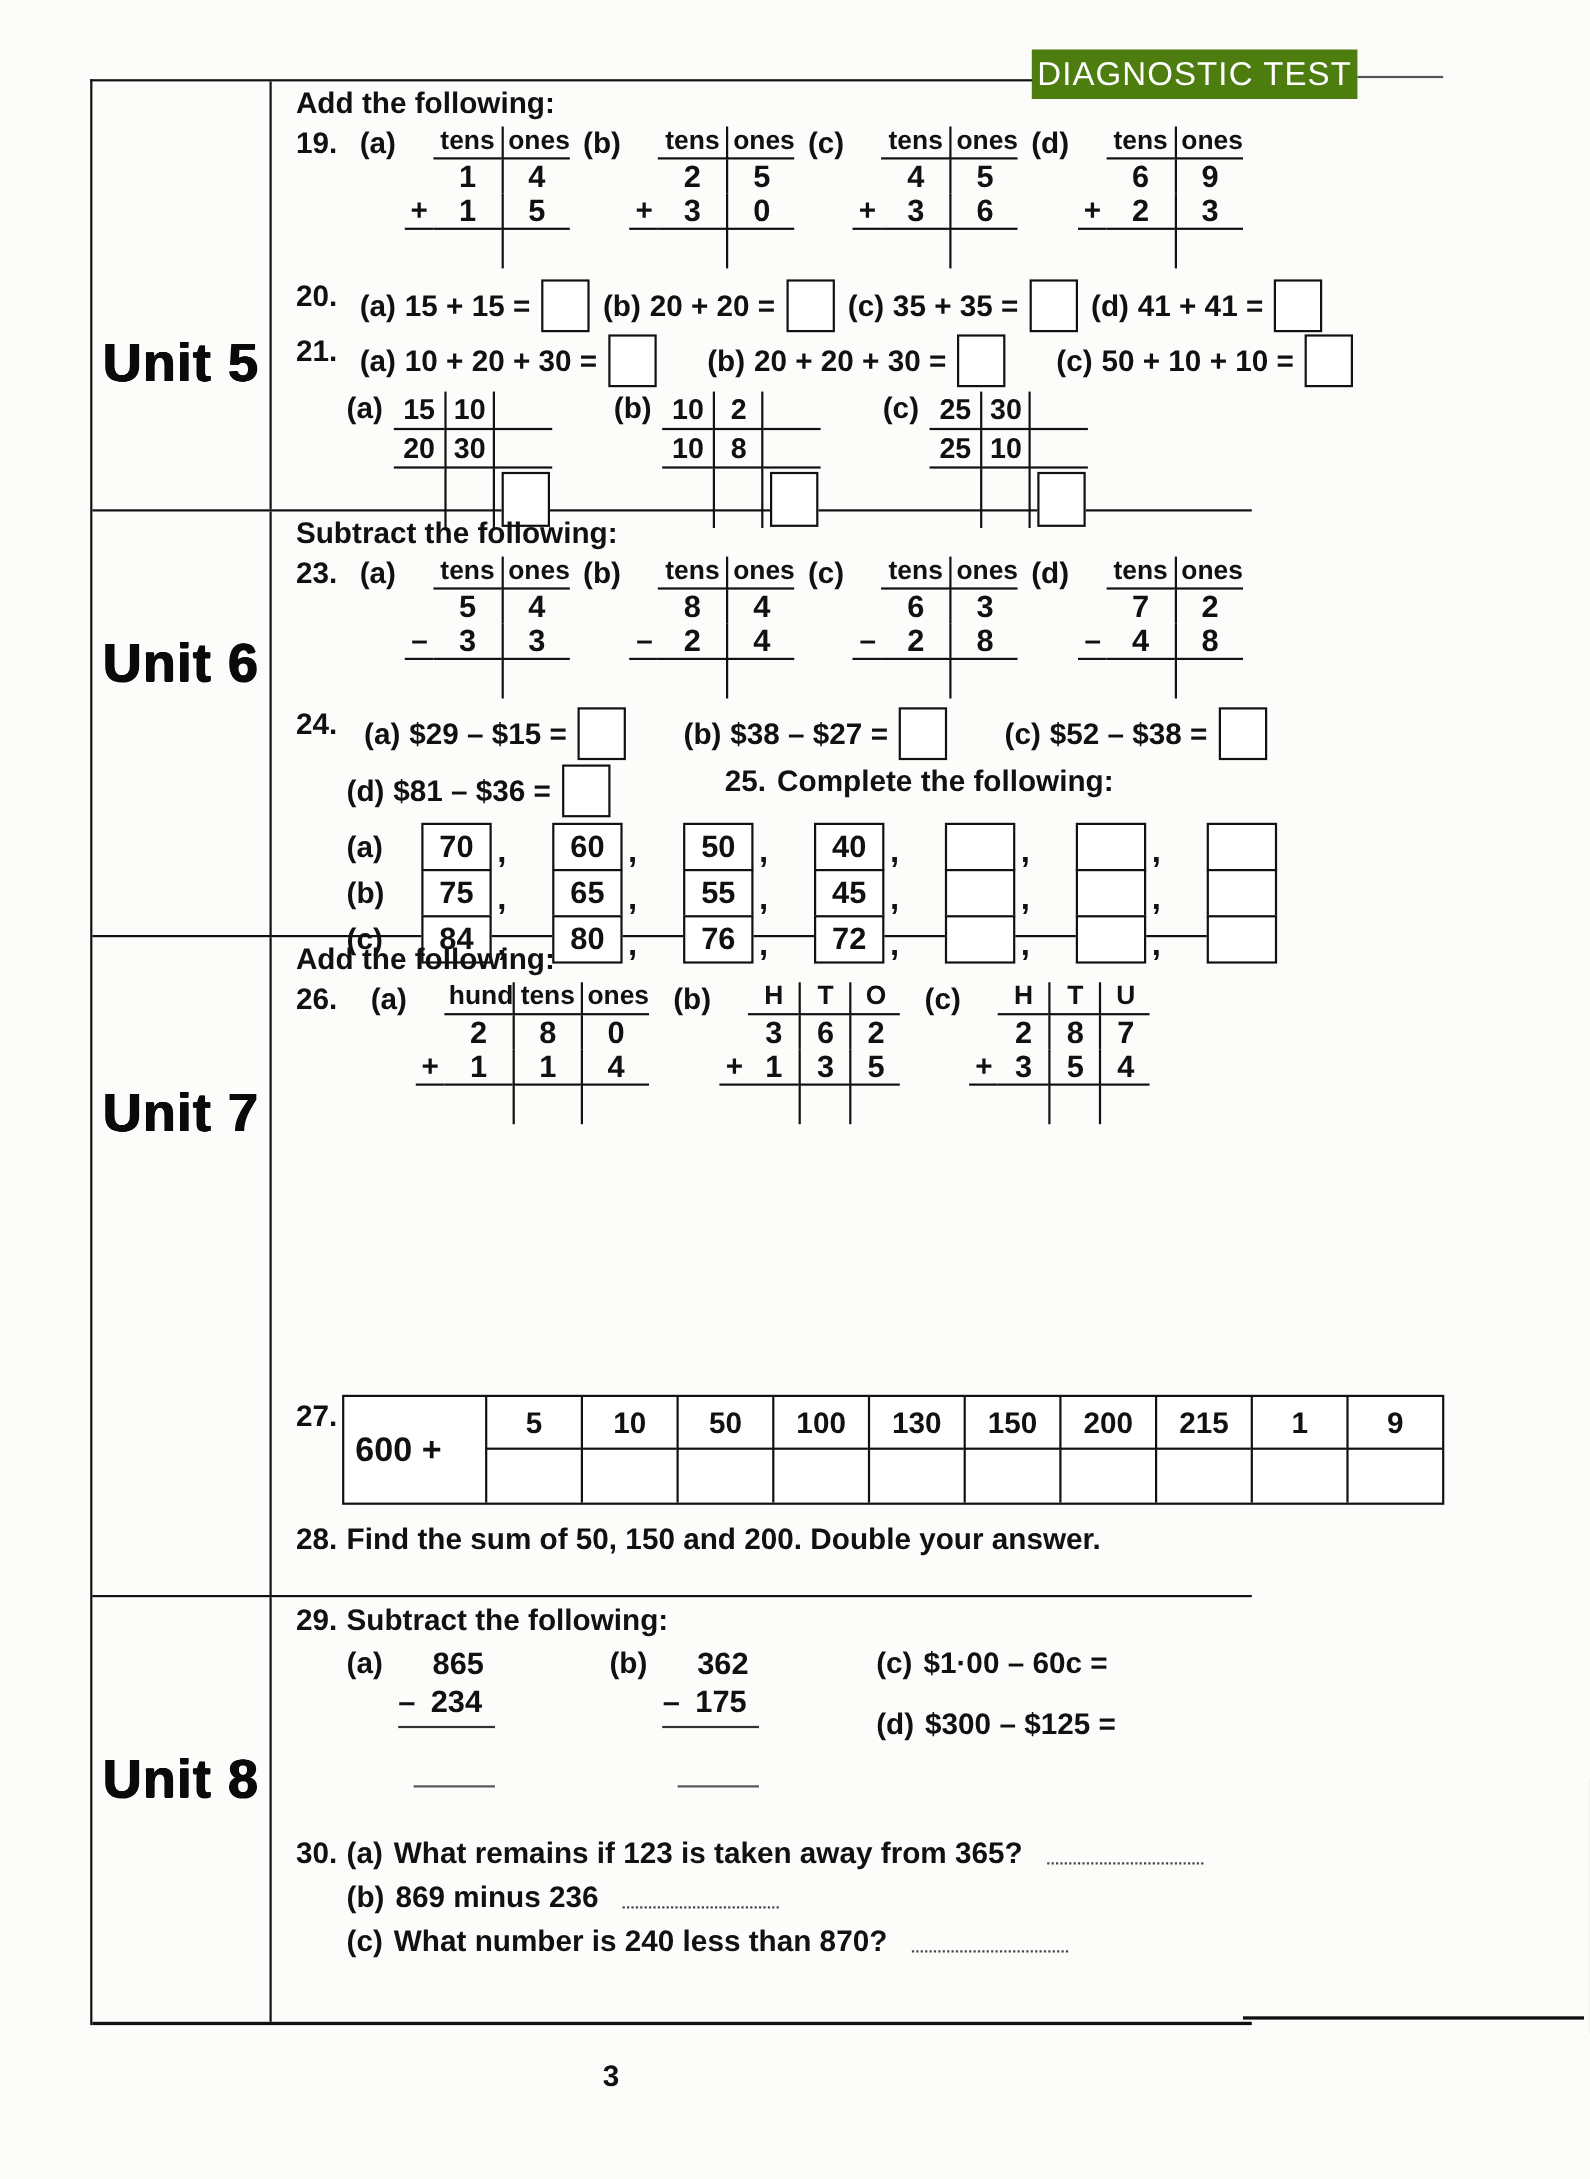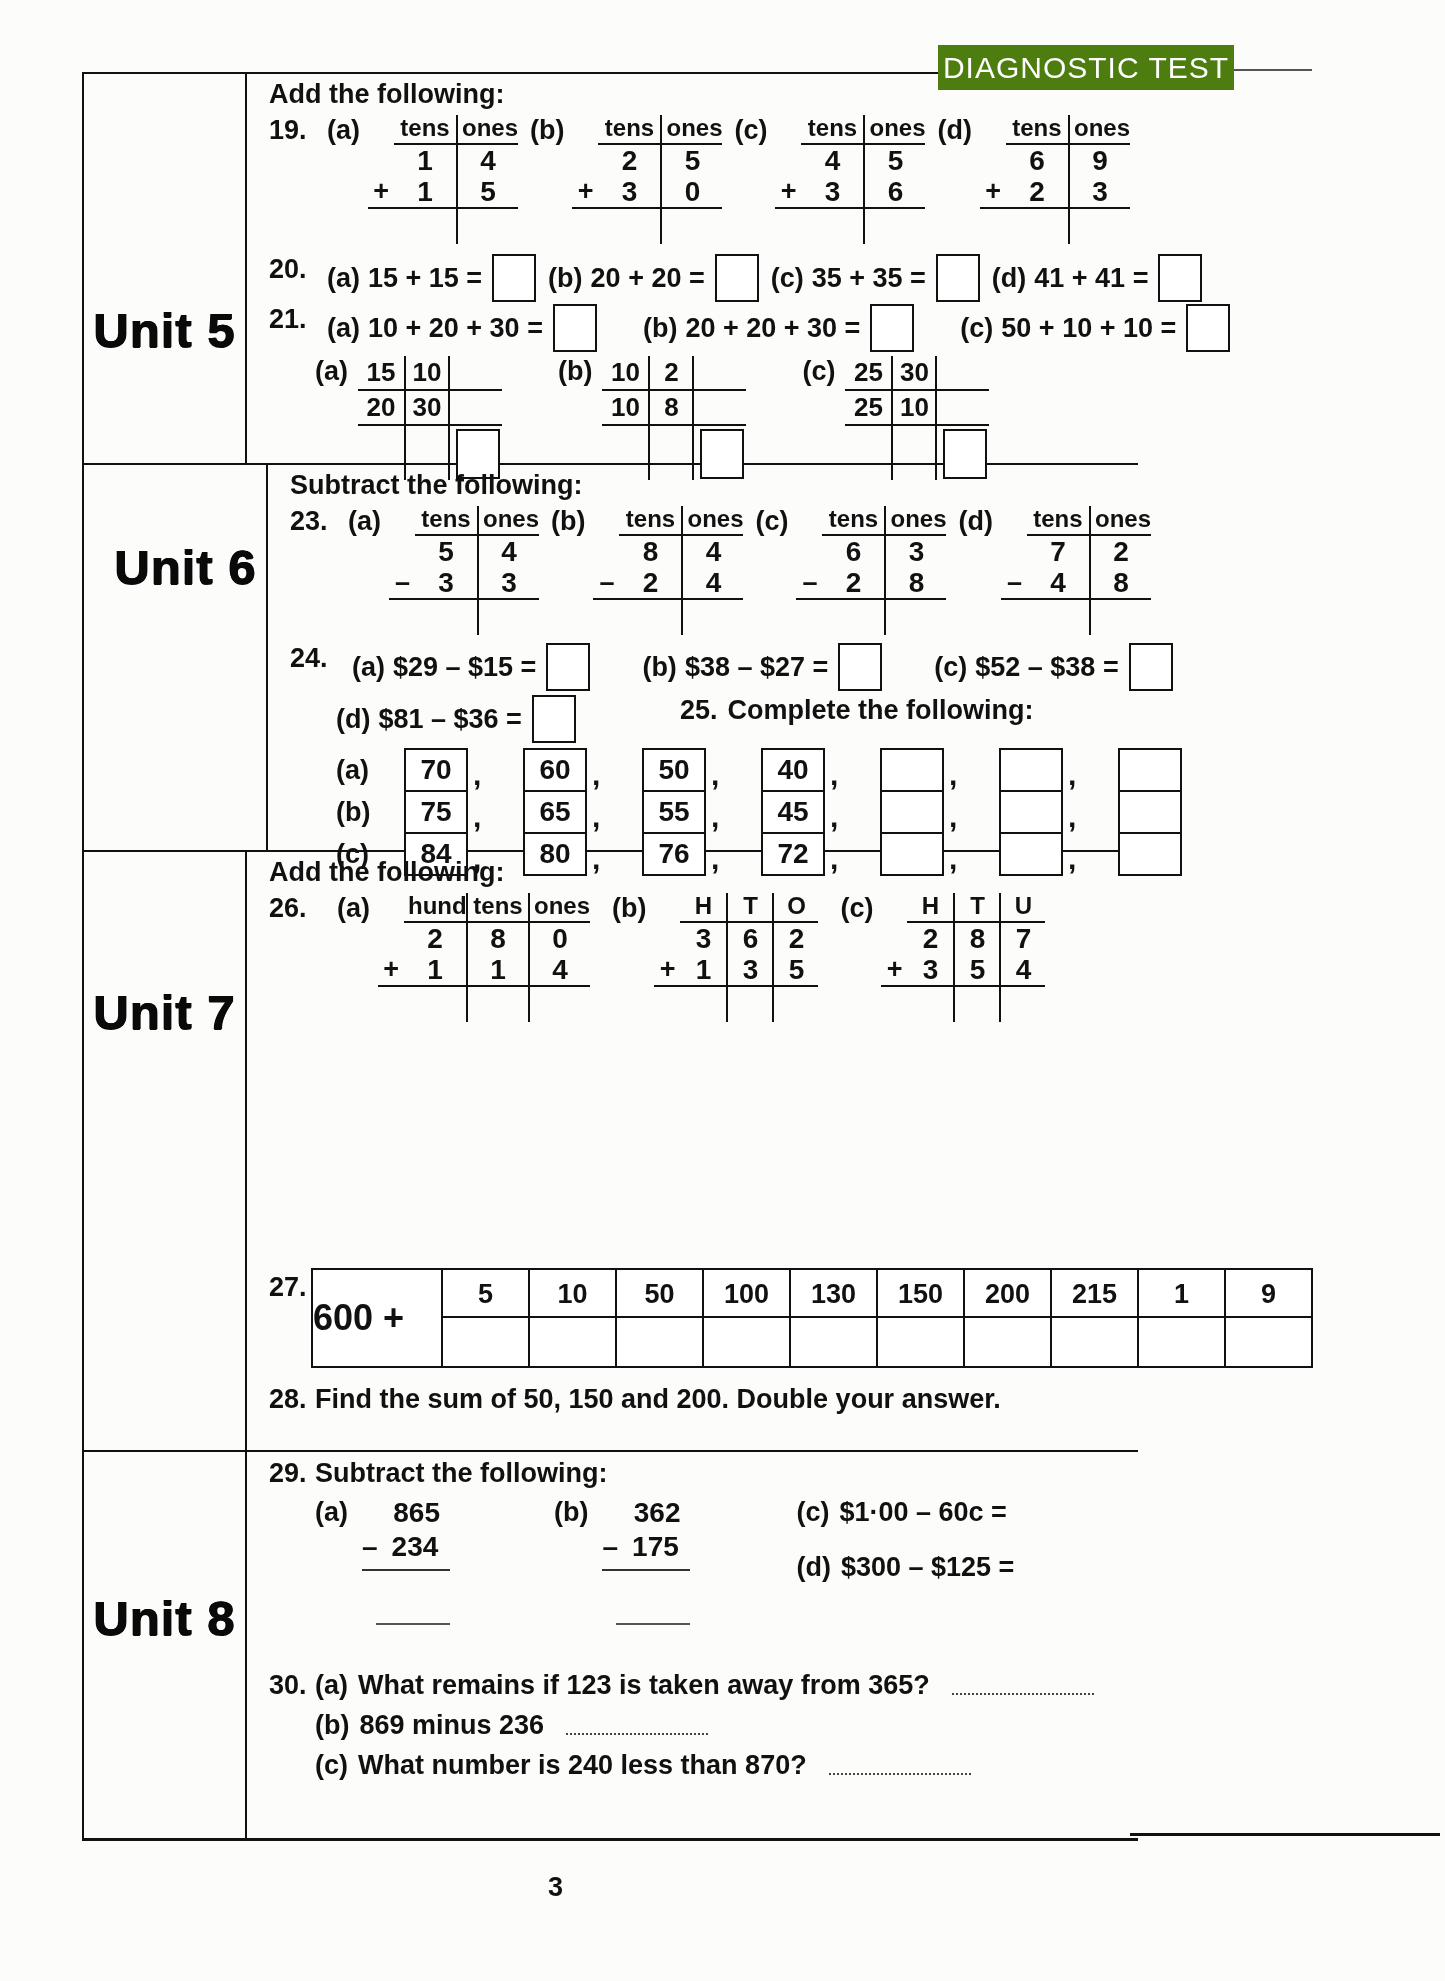--- a/index.html
+++ b/index.html
@@ -9,21 +9,21 @@
   .badge{position:absolute;left:938px;top:45px;width:296px;height:45px;background:#4d7c0f;color:#fff;
          display:flex;align-items:center;justify-content:center;font-size:30px;font-weight:400;letter-spacing:1px;z-index:3;}
   .top-ext{position:absolute;left:1234px;top:69px;width:78px;height:2px;background:#555;z-index:2;}
   .bottom-ext{position:absolute;left:1130px;top:1833px;width:310px;height:3px;background:#111;}
   .frame{position:absolute;left:82px;top:72px;width:1054px;border-left:2px solid #111;border-top:2px solid #111;}
   .trow{display:flex;border-bottom:2.5px solid #111;}
   .ucell{width:161px;border-right:2px solid #111;display:flex;justify-content:center;align-items:flex-start;flex:none;}
   .ulabel{font-size:49px;font-weight:900;letter-spacing:1px;color:#0a0a0a;
           text-shadow:0.6px 0 0 #0a0a0a,-0.6px 0 0 #0a0a0a,0 0.6px 0 #0a0a0a;}
   .row5 .ucell{padding-top:228px;}
-  .row6 .ucell{padding-top:74px;margin-left:21px;}
+  .row6 .ucell{padding-top:110px;}
   .row7 .ucell{padding-top:132px;}
   .row8 .ucell{padding-top:138px;}
   .ccell{flex:1;padding:0 0 0 22px;position:relative;font-size:27px;font-weight:700;}
   
   .intro{margin-top:5px;line-height:30px;}
   .qnum{font-weight:800;width:46px;flex:none;display:inline-block;}
   .plabel{font-weight:800;flex:none;}
   .qrow{display:flex;align-items:flex-start;white-space:nowrap;}
   .abox{display:inline-block;width:40px;height:44px;border:2px solid #111;background:#fff;margin-left:10px;vertical-align:middle;flex:none;}
   
@@ -57,21 +57,21 @@
   .seqrow{display:flex;align-items:center;height:42px;margin-left:46px;}
   .seqrow .plabel{width:52px;}
   .seq{display:inline-flex;align-items:center;}
   .seqbox{display:inline-flex;width:60px;height:40px;border:2px solid #111;background:#fff;
           align-items:center;justify-content:center;font-size:28px;font-weight:700;flex:none;margin-left:16px;}
   .comma{width:34px;font-size:30px;font-weight:800;align-self:flex-end;padding-left:5px;flex:none;}
   
   .q27row{margin-top:246px;align-items:flex-start;}
   .q27row .qnum{margin-top:4px;width:42px;}
   .q27t{display:inline-grid;grid-template-rows:48px 48px;border:2.5px solid #111;background:#fff;}
-  .q27first{display:flex;align-items:center;font-size:36px;font-weight:700;}
+  .q27first{display:flex;align-items:center;padding-left:10px;font-size:31px;font-weight:700;}
   .q27c{text-align:center;line-height:48px;font-size:27px;font-weight:700;}
   .q27top{border-bottom:2px solid #111;}
   .q28{margin-top:16px;display:flex;}
   
   .q29head{margin-top:6px;display:flex;}
   .q29cols{display:flex;margin-top:8px;}
   .csub{display:flex;gap:14px;}
   .csub.a{margin-left:46px;}
   .csub.b{margin-left:104px;}
   .cstack{display:inline-block;}

